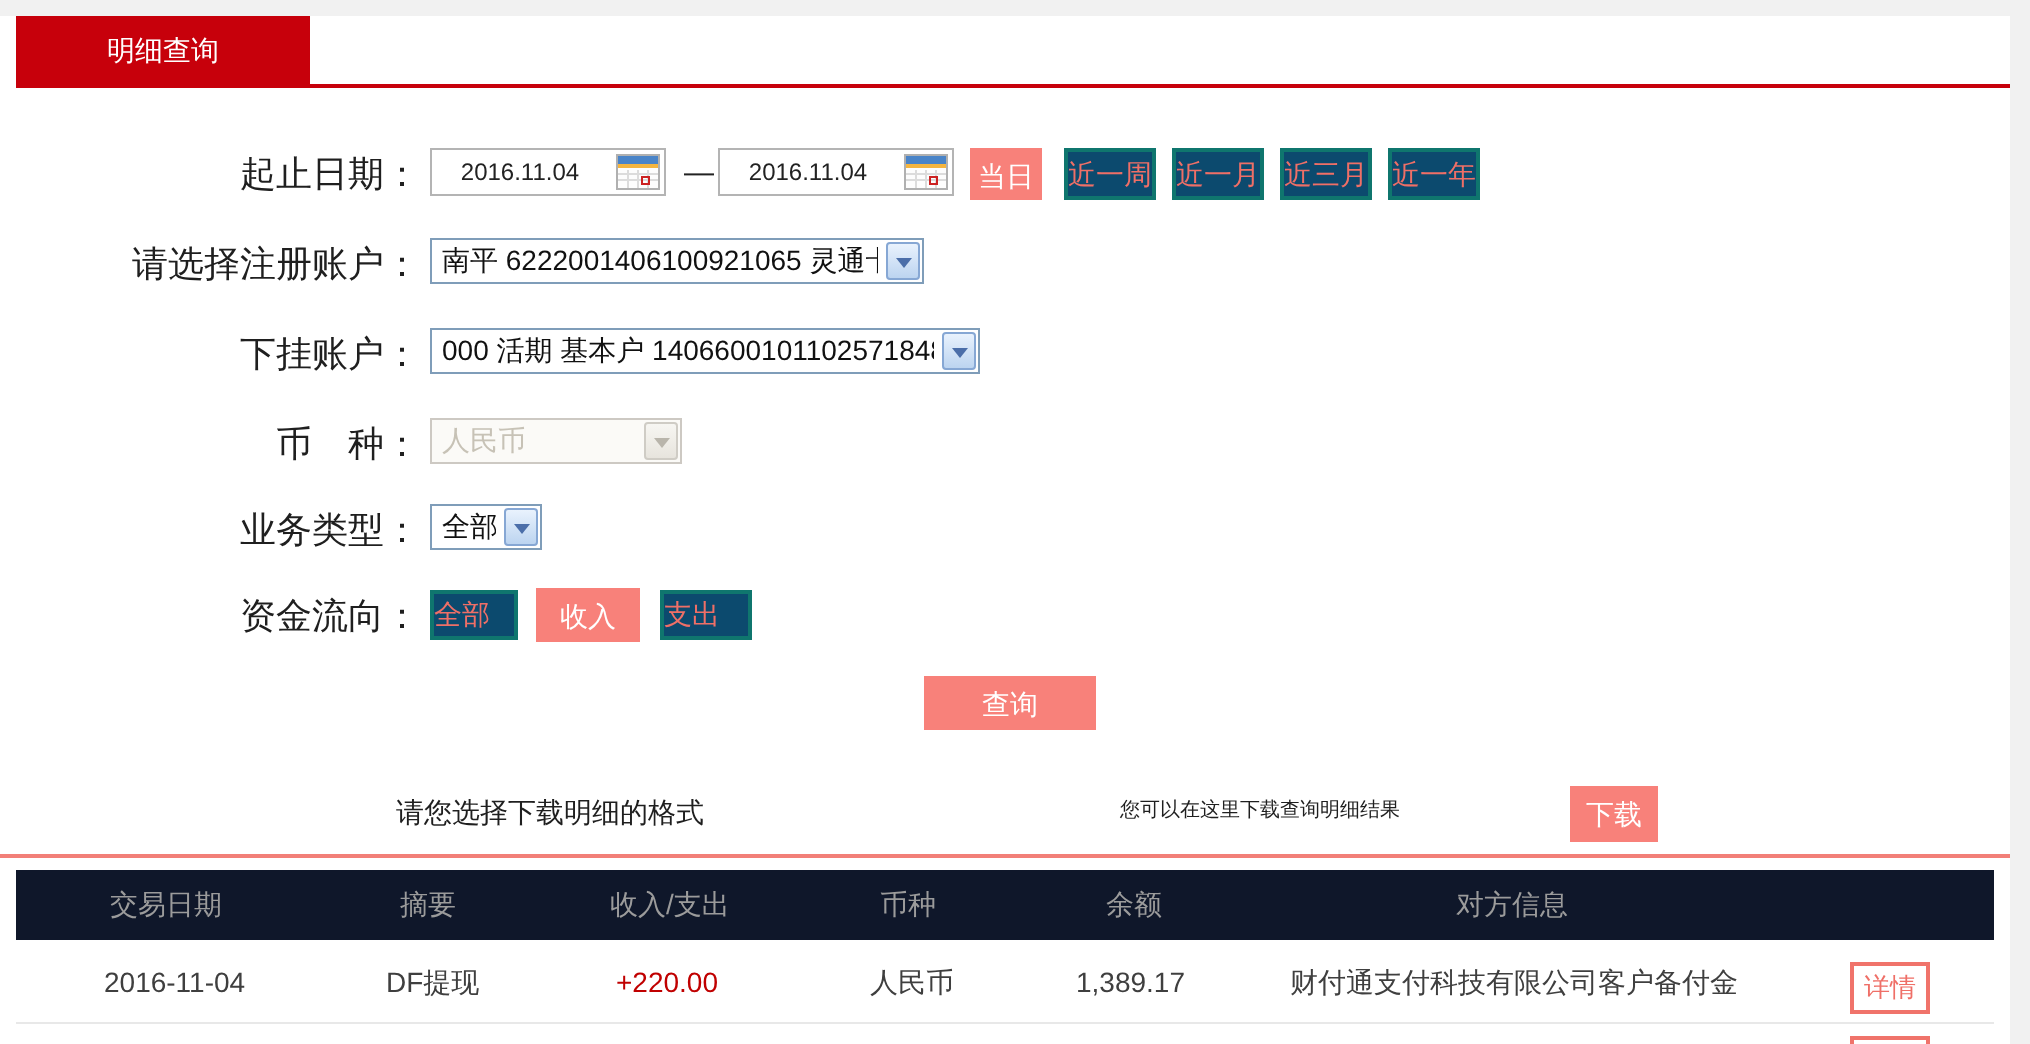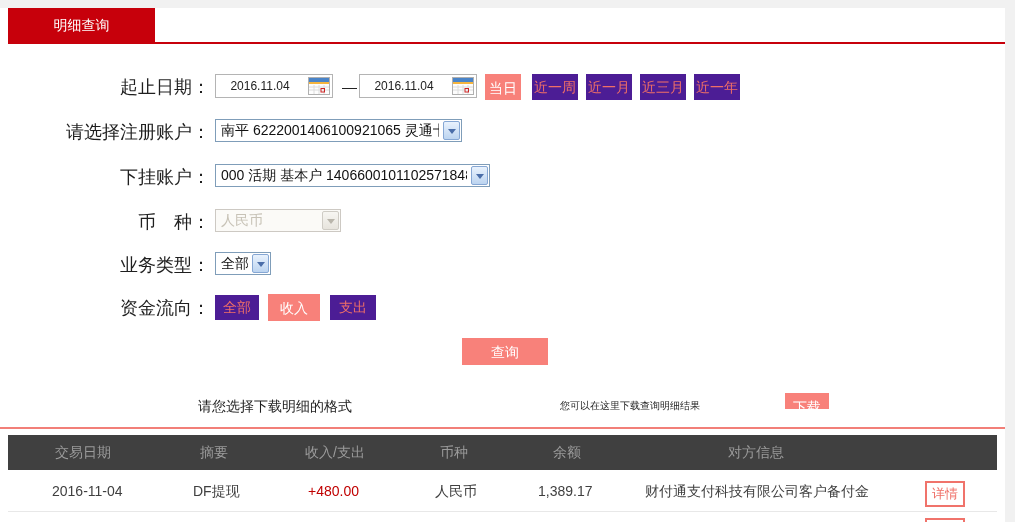--- a/index.html
+++ b/index.html
@@ -20,41 +20,41 @@
   
   .date-wrap { width: 118px; height: 24px; border: 1px solid #b4b4b4; background: #fff; }
   .date-input { width: 88px; height: 22px; border: 0; outline: none; font-size: 12px;
     color: #222; text-align: center; font-family: "Liberation Sans","DejaVu Sans",sans-serif; }
   .cal-btn { position: absolute; right: 2px; top: 2px; width: 22px; height: 18px; cursor: pointer; }
   .dash { font-size: 15px; color: #222; line-height: 26px; }
 
   
   .btn-filled { background: #f8817a; color: #fff; border: 1px solid #f8817a; font-size: 14px;
     text-align: center; cursor: pointer; display: inline-block; }
-  .btn-outline { background: #4c1d95; color: #ef6f67; border: 2px solid #4c1d95; font-size: 14px;
-    text-align: center; cursor: pointer; display: inline-block; }
+  .btn-outline { background: #0c4a6e; color: #ef6f67; border: 2px solid #0f766e; font-size: 14px;
+    text-align: left; cursor: pointer; display: inline-block; }
 
   
   .xpselect { height: 23px; border: 1px solid #7f9db9; background: #fff; cursor: pointer; }
   .xpselect .val { position: absolute; left: 5px; top: 0; right: 22px; font-size: 14px;
     color: #111; line-height: 21px; white-space: nowrap; overflow: hidden; }
   .xp-arrow { position: absolute; right: 1px; top: 1px; bottom: 1px; width: 17px;
     background: linear-gradient(#e9f2fd, #bcd4f0); border: 1px solid #86a7d4; border-radius: 2px; }
   .xp-arrow::after { content: ""; position: absolute; left: 4px; top: 7px; border: 4px solid transparent;
     border-top: 5px solid #4b6ea9; }
   .xpselect.disabled { border-color: #cdc9c3; background: #fbfaf7; cursor: default; }
   .xpselect.disabled .val { color: #c7c2b6; }
   .xpselect.disabled .xp-arrow { background: linear-gradient(#f7f6f2, #e7e4dd); border-color: #cfccc5; }
   .xpselect.disabled .xp-arrow::after { border-top-color: #b9b5ab; }
 
   
   .dl-divider { left: 0; top: 419px; width: 1005px; height: 2px; background: #f27f78; }
 
   
-  .thead { left: 8px; top: 427px; width: 989px; height: 35px; background: #404040; }
+  .thead { left: 8px; top: 427px; width: 989px; height: 35px; background: #0f172a; }
   .th { position: absolute; top: 0; height: 35px; line-height: 35px; font-size: 14px; color: #9b9b9b; }
   .trow { left: 8px; top: 462px; width: 989px; height: 42px; background: #fff; border-bottom: 1px solid #e8e8e8; }
   .td { position: absolute; top: 0; height: 42px; line-height: 42px; font-size: 14px; color: #3f3f3f; white-space: nowrap; }
   .td.amount { color: #c00000; }
   .detail-btn { position: absolute; left: 917px; top: 11px; width: 40px; height: 26px;
     background: #fff; border: 2px solid #f0736b; color: #ef6f67; font-size: 13px; line-height: 22px;
     text-align: center; cursor: pointer; }
   .partial-row { left: 8px; top: 505px; width: 989px; height: 9px; background: #fff; }
   .partial-btn { position: absolute; left: 917px; top: 5px; width: 40px; height: 10px;
     border: 2px solid #f0736b; border-bottom: 0; background: #fff; cursor: pointer; }
@@ -134,36 +134,36 @@
 
     <div class="abs flabel" style="left:5px; top:288px;">资金流向：</div>
     <div class="abs btn-outline" style="left:215px; top:287px; width:44px; height:25px; line-height:21px;">全部</div>
     <div class="abs btn-filled" style="left:268px; top:286px; width:52px; height:27px; line-height:27px;">收入</div>
     <div class="abs btn-outline" style="left:330px; top:287px; width:46px; height:25px; line-height:21px;">支出</div>
 
     <div class="abs btn-filled" style="left:462px; top:330px; width:86px; height:27px; line-height:27px;">查询</div>
 
     <div class="abs" style="left:182px; top:385px; width:170px; text-align:right; font-size:14px; color:#1f1f1f; line-height:26px;">请您选择下载明细的格式</div>
     <div class="abs" style="left:560px; top:385px; font-size:10px; color:#1f1f1f; line-height:26px;">您可以在这里下载查询明细结果</div>
-    <div class="abs btn-filled" style="left:785px; top:385px; width:44px; height:16px; line-height:26px;">下载</div>
+    <div class="abs btn-filled" style="left:785px; top:385px; width:44px; height:28px; line-height:26px;">下载</div>
     <div class="abs dl-divider"></div>
 
     <div class="abs thead">
       <span class="th" style="left:47px;">交易日期</span>
       <span class="th" style="left:192px;">摘要</span>
       <span class="th" style="left:297px;">收入/支出</span>
       <span class="th" style="left:432px;">币种</span>
       <span class="th" style="left:545px;">余额</span>
       <span class="th" style="left:720px;">对方信息</span>
     </div>
 
     <div class="abs trow">
       <span class="td" style="left:44px;">2016-11-04</span>
       <span class="td" style="left:185px;">DF提现</span>
-      <span class="td amount" style="left:300px;">+480.00</span>
+      <span class="td amount" style="left:300px;">+220.00</span>
       <span class="td" style="left:427px;">人民币</span>
       <span class="td" style="left:530px;">1,389.17</span>
       <span class="td" style="left:637px;">财付通支付科技有限公司客户备付金</span>
       <span class="detail-btn">详情</span>
     </div>
 
     <div class="abs partial-row">
       <span class="partial-btn"></span>
     </div>
 

